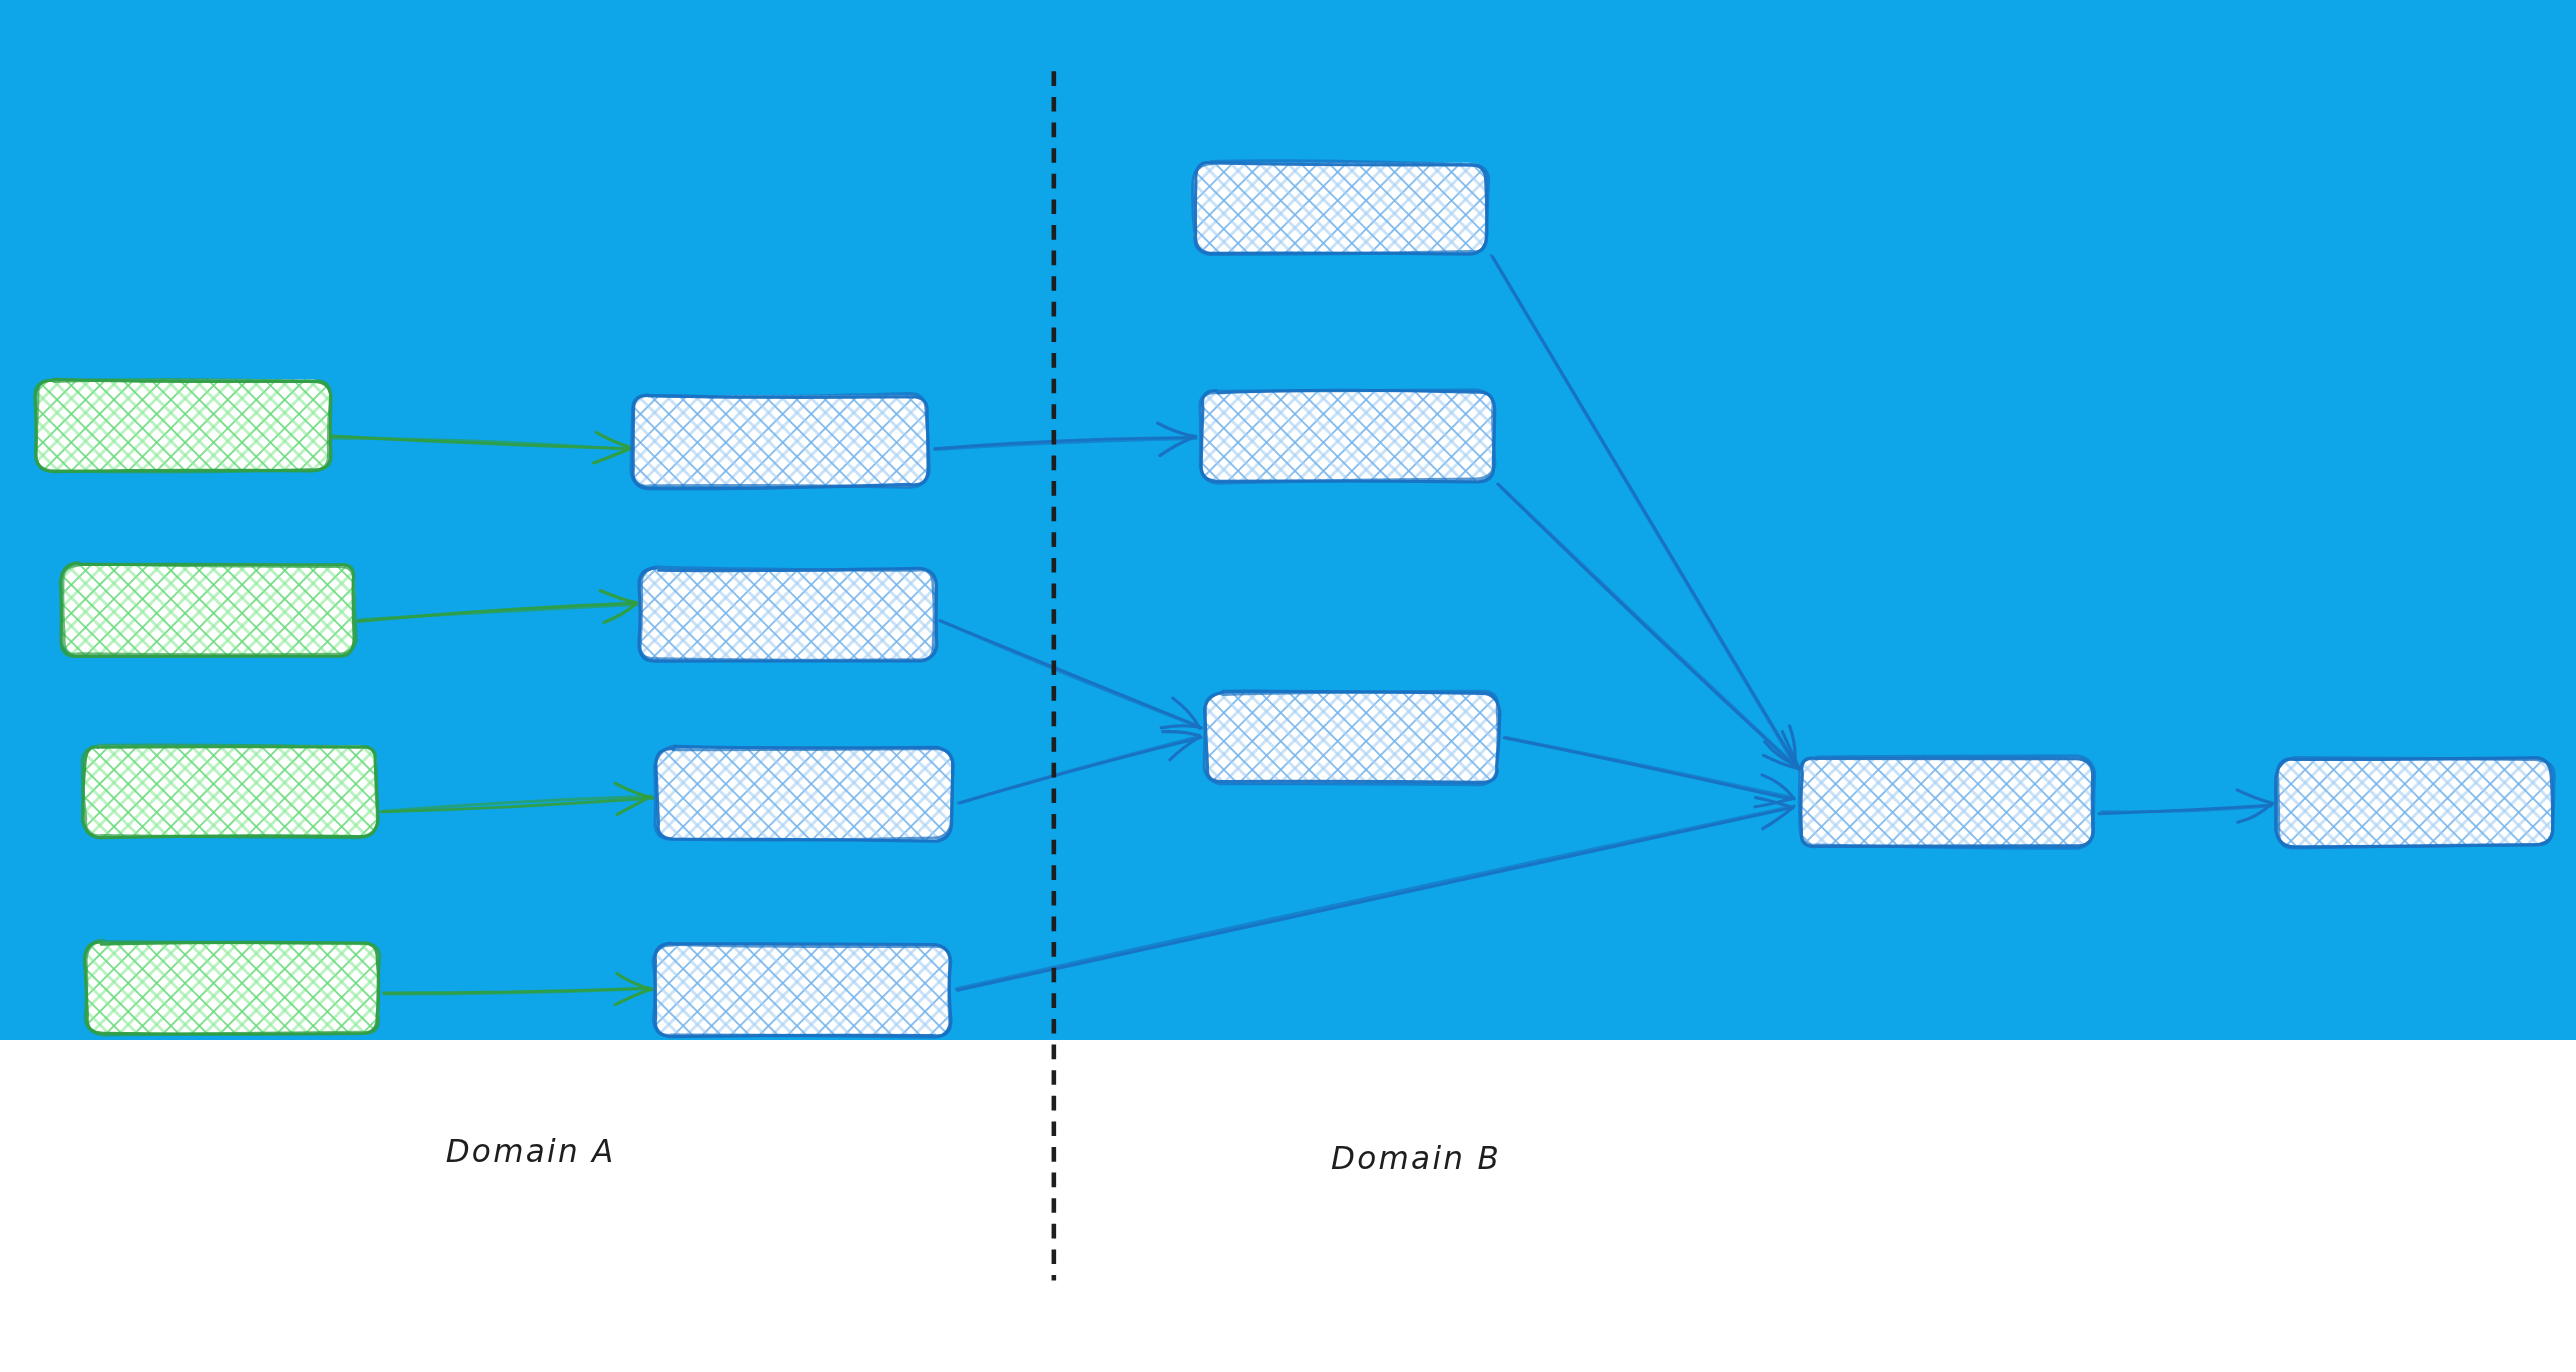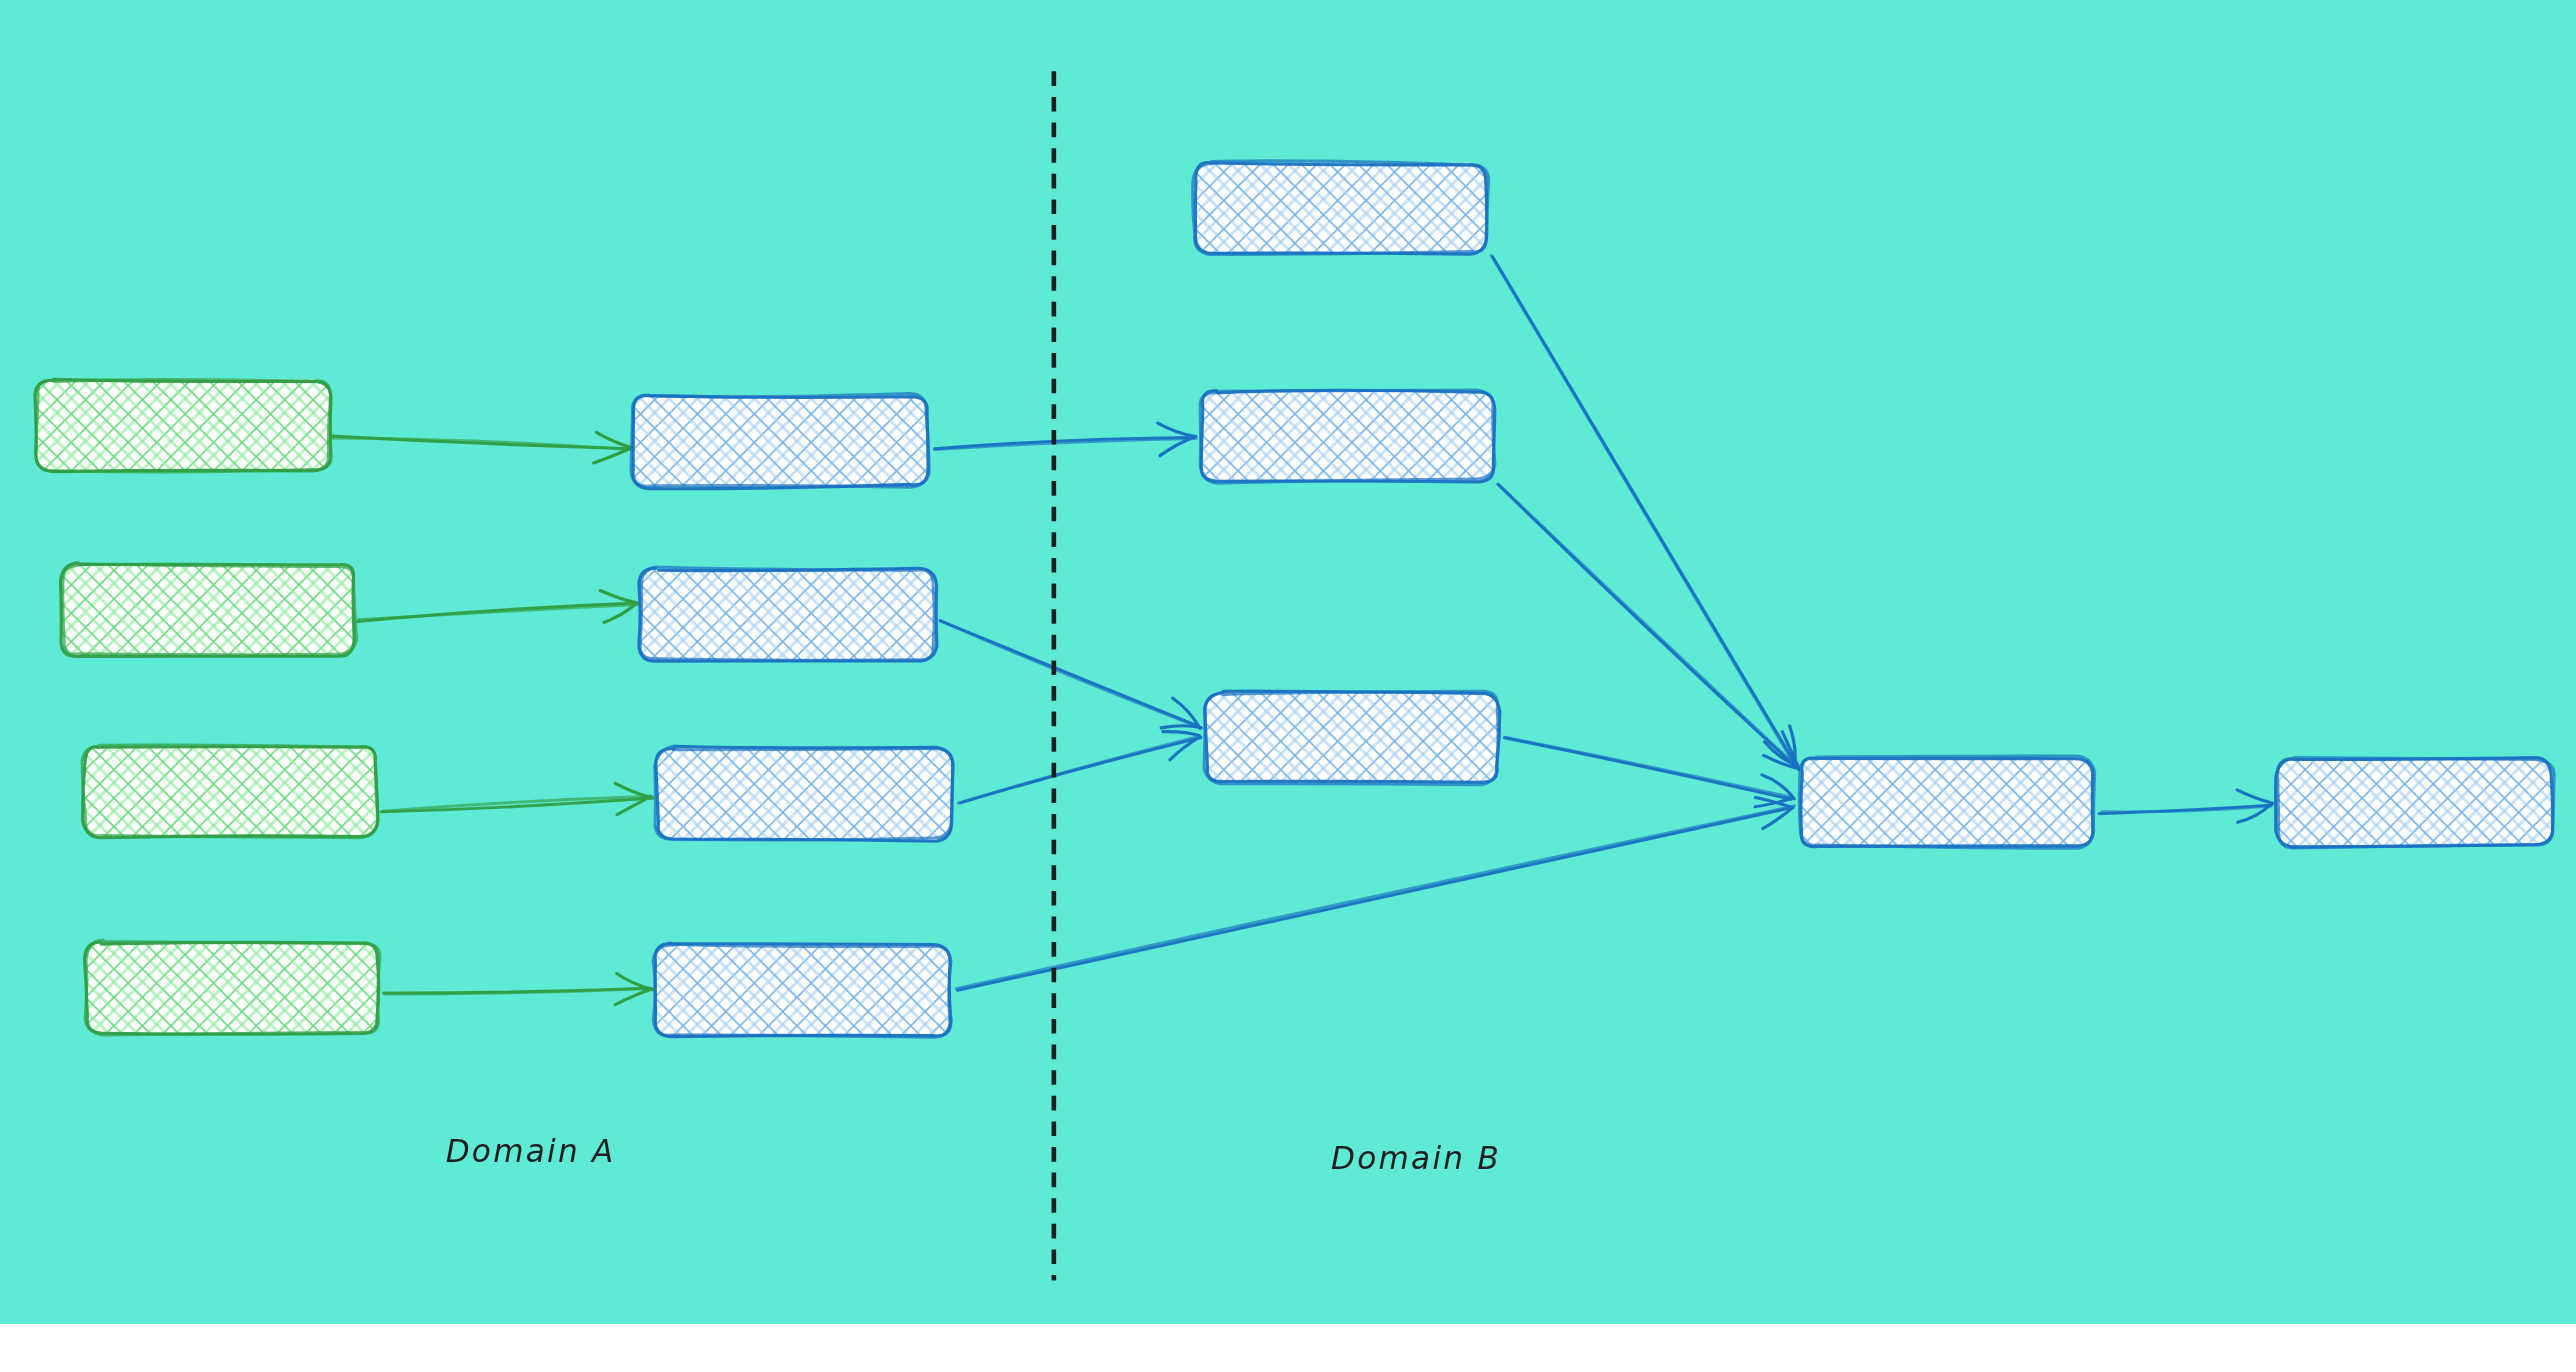--- a/index.html
+++ b/index.html
@@ -10,22 +10,22 @@
   }
   body {
     width: 2576px;
     height: 1372px;
     overflow: hidden;
     font-family: "DejaVu Sans", sans-serif;
   }
   #canvas-root {
     position: relative;
     width: 2576px;
-    height: 1324px;
-    background: #5eead4;
+    height: 1040px;
+    background: #0ea5e9;
   }
   svg#diagram {
     display: block;
     width: 2576px;
     height: 1372px;
   }
   .domain-label {
     font-family: "DejaVu Sans", sans-serif;
     font-size: 34px;
     font-style: italic;

